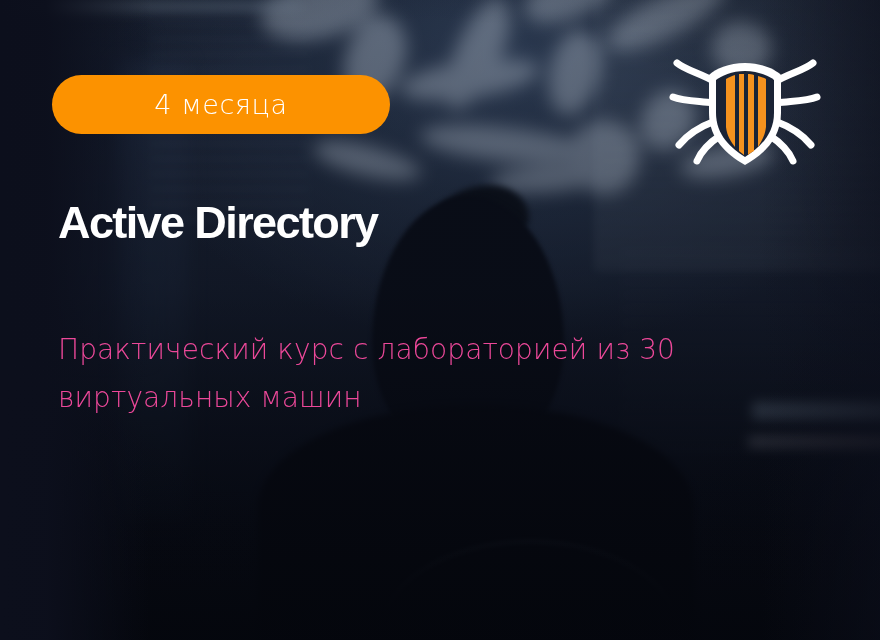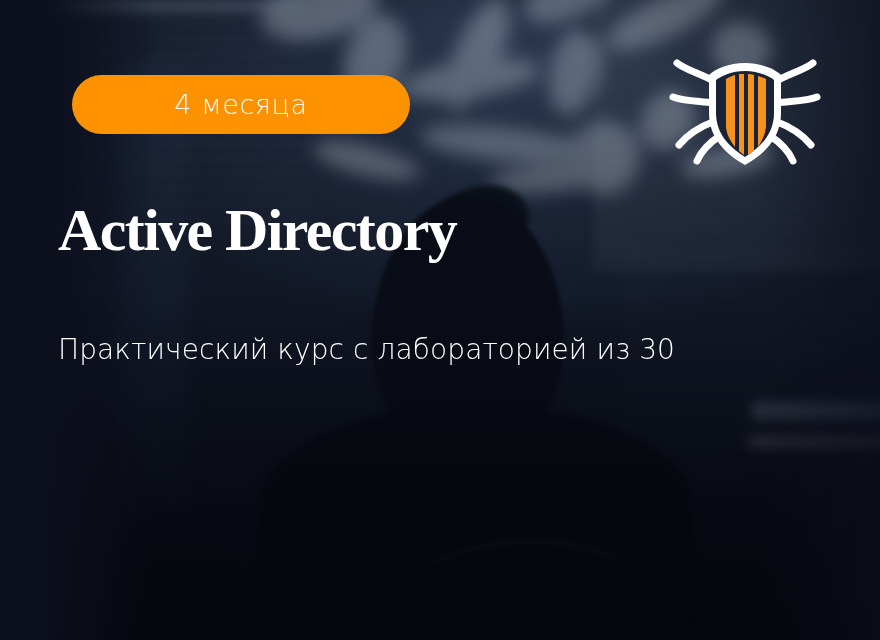--- a/index.html
+++ b/index.html
@@ -187,21 +187,21 @@
       linear-gradient(90deg, #0c0f1c 0px, rgba(12,15,28,.97) 46px, rgba(12,15,28,0) 150px),
       linear-gradient(270deg, rgba(12,15,28,.55) 0px, rgba(12,15,28,0) 120px),
       radial-gradient(ellipse 86% 80% at 50% 42%, rgba(0,0,0,0) 48%, rgba(5,7,14,.55) 100%);
   }
 
   
   .content { position: absolute; inset: 0; }
 
   .badge {
     position: absolute;
-    left: 72px; top: 75px;
+    left: 52px; top: 75px;
     width: 338px; height: 59px;
     border-radius: 30px;
     background: #fc9200;
     display: flex;
     align-items: center;
     justify-content: center;
     box-sizing: border-box;
   }
   .badge-label {
     color: #ffffff;
@@ -209,33 +209,33 @@
     font-weight: 300;
     letter-spacing: .6px;
     line-height: 1;
     font-family: "DejaVu Sans", sans-serif;
   }
 
   .title {
     position: absolute;
     left: 58px; top: 200px;
     color: #ffffff;
-    font-size: 60px;
+    font-size: 45px;
     font-weight: 700;
     letter-spacing: -1.6px;
     line-height: 1;
     white-space: nowrap;
-    font-family: Liberation Serif, serif;
+    font-family: Liberation Sans, sans-serif;
   }
 
   .subtitle {
     position: absolute;
     left: 58px; top: 326px;
     width: 760px;
-    color: #ffffff;
+    color: #ec4899;
     font-size: 28px;
     font-weight: 300;
     line-height: 48px;
     font-family: "DejaVu Sans", sans-serif;
     letter-spacing: .1px;
   }
   .subtitle div { white-space: nowrap; }
 
   
   .logo {
@@ -297,20 +297,21 @@
   <div class="content">
 
     <div class="badge">
       <span class="badge-label">4 месяца</span>
     </div>
 
     <div class="title">Active Directory</div>
 
     <div class="subtitle">
       <div>Практический курс с лабораторией из 30</div>
+      <div>виртуальных машин</div>
     </div>
 
     <div class="logo">
       <svg viewBox="0 0 152 126" xmlns="http://www.w3.org/2000/svg" aria-hidden="true">
         <g fill="none" stroke="#ffffff" stroke-width="7" stroke-linecap="round">
 
           <path d="M48 36 C32 26, 18 24, 8 16"></path>
           <path d="M44 56 C28 54, 14 54, 4 50"></path>
           <path d="M46 74 C30 80, 18 88, 10 98"></path>
           <path d="M52 88 C40 96, 32 104, 28 114"></path>

